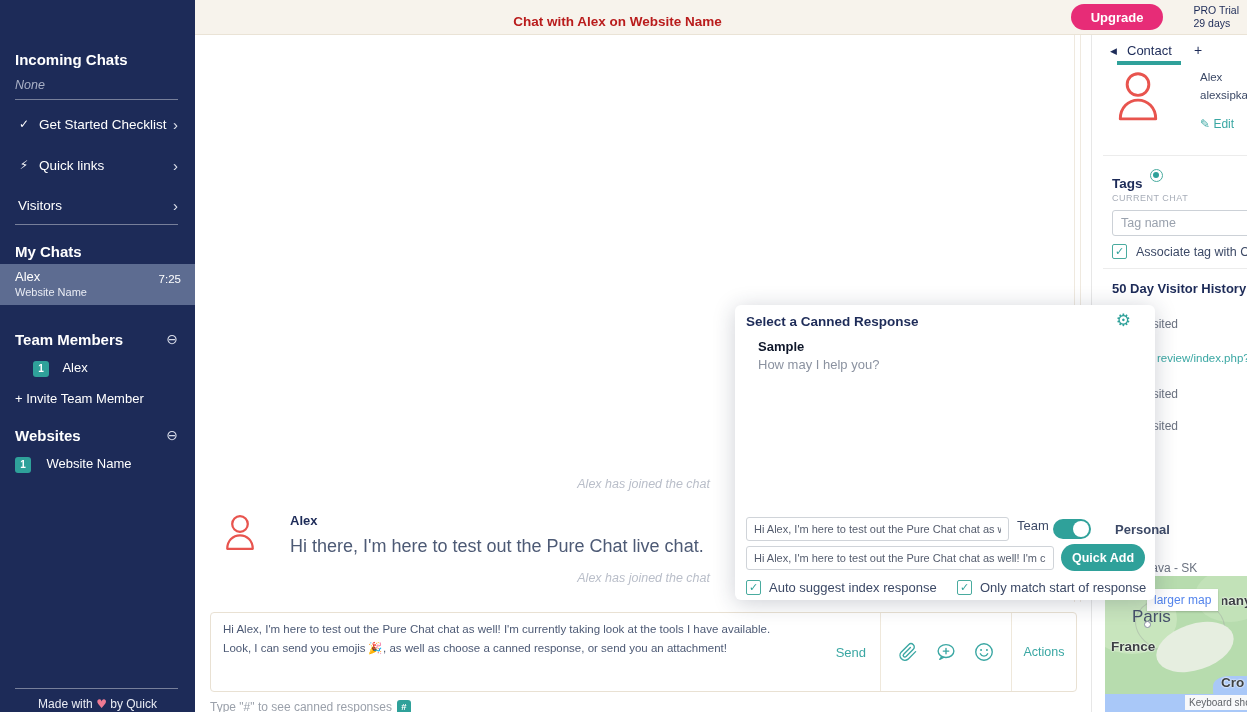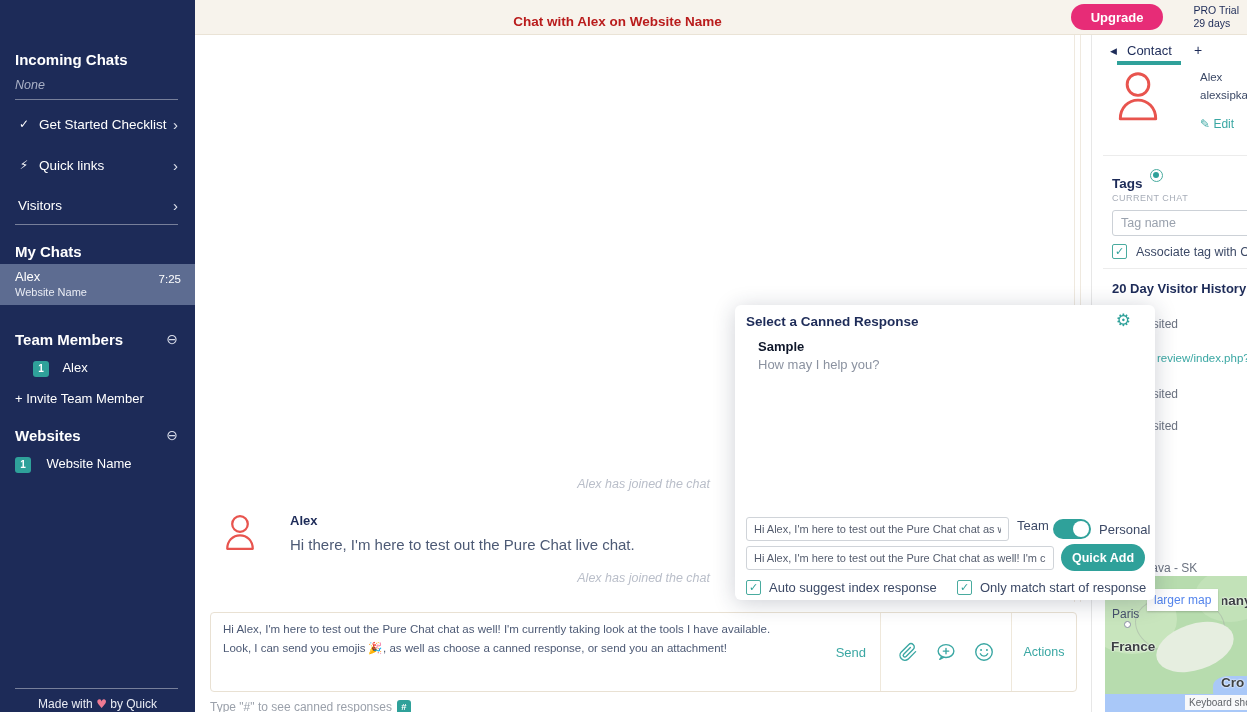--- a/index.html
+++ b/index.html
@@ -33,21 +33,21 @@
   .topbar-title { position:absolute; left:0; top:0; width:845px; height:43px; display:flex; align-items:center; justify-content:center; font-weight:bold; font-size:13.5px; color:#b91c1c; }
   .upgrade-btn { position:absolute; right:84px; top:4px; width:92px; height:26px; background:#e72c77; color:#fff; font-weight:bold; font-size:13px; border:none; border-radius:14px; cursor:pointer; }
   .trial { position:absolute; right:8px; top:4px; font-size:10.5px; line-height:1.25; color:#1d2b58; text-align:left; }
 
   
   .chat-col { position:absolute; left:195px; top:35px; width:897px; height:677px; background:#fff; border-right:1px solid #e7e7e7; }
   .scroll-track { position:absolute; left:879px; top:0; width:7px; height:567px; border-left:1px solid #efe9df; border-right:1px solid #efe9df; }
   .joined { position:absolute; width:320px; text-align:right; font-style:italic; font-size:12.5px; color:#b9bec9; }
   .msg-avatar { position:absolute; left:27px; top:477px; }
   .msg-author { position:absolute; left:95px; top:478px; font-weight:bold; font-size:13px; color:#1d2b58; }
-  .msg-text { position:absolute; left:95px; top:501px; font-size:15px; color:#4d5a75; }
+  .msg-text { position:absolute; left:95px; top:501px; font-size:18px; color:#4d5a75; }
 
   .composer { position:absolute; left:15px; top:577px; width:867px; height:80px; border:1px solid #e9e1d3; border-radius:4px; display:flex; background:#fff; }
   .comp-main { position:relative; flex:1 1 auto; padding:7px 12px; }
   .comp-text { font-size:11.5px; line-height:1.65; color:#4d5a75; width:620px; }
   .send-btn { position:absolute; right:14px; top:50%; transform:translateY(-50%); color:#3aa7a3; font-size:13px; background:none; border:none; cursor:pointer;margin-left:19px; }
   .comp-seg { border-left:1px solid #efe8db; display:flex; align-items:center; }
   .comp-icons { width:131px; justify-content:space-evenly; }
   .comp-actions { width:65px; justify-content:center; }
   .actions-btn { color:#3aa7a3; font-size:12.5px; background:none; border:none; cursor:pointer; }
   .tool-icon { width:22px; height:22px; cursor:pointer; }
@@ -80,21 +80,21 @@
   .loc { position:absolute; left:25px; top:526px; font-size:12px; color:#6b7280; white-space:nowrap; }
 
   .map { position:absolute; left:12px; top:541px; width:142px; height:136px; background:#b7dcae; overflow:hidden; }
   .map .blob1 { position:absolute; left:-18px; top:8px; width:90px; height:70px; background:#c8e5bd; border-radius:50%; }
   .map .blob2 { position:absolute; left:50px; top:48px; width:80px; height:46px; background:#e6eee0; border-radius:50%; transform:rotate(-18deg); }
   .map .blob3 { position:absolute; left:90px; top:-6px; width:70px; height:52px; background:#c2e2b8; border-radius:50%; }
   .map .sea { position:absolute; left:0; bottom:0; width:142px; height:18px; background:#a9c8f8; }
   .map .sea2 { position:absolute; left:108px; bottom:10px; width:40px; height:26px; background:#a9c8f8; border-radius:40% 0 0 40%; }
   .map .border-line { position:absolute; left:30px; top:20px; width:90px; height:60px; border:1px solid #a6b0a6; border-radius:45% 55% 40% 60%; opacity:.55; }
   .larger-map { position:absolute; left:42px; top:13px; height:22px; background:#fff; padding:4px 7px; font-size:12px; color:#5384ec; white-space:nowrap; cursor:pointer; box-shadow:0 1px 2px rgba(0,0,0,.2); }
-  .map-city { position:absolute; left:7px; top:31px; font-size:12px; color:#46506b; }
+  .map-city { position:absolute; left:27px; top:31px; font-size:17px; color:#46506b; }
   .map-city::after { content:""; position:absolute; left:12px; top:14px; width:5px; height:5px; border:1.5px solid #8a90a2; border-radius:50%; background:#fff; }
   .map-country { position:absolute; font-weight:bold; font-size:13.5px; color:#3c4043; text-shadow:0 0 2px #fff,0 0 2px #fff; }
   .map-fr { left:6px; top:63px; }
   .map-de { left:117px; top:17px; width:26px; overflow:hidden; }
   .map-de i { font-style:normal; margin-left:-29px; display:inline-block; }
   .map-hr { left:116px; top:99px; width:26px; overflow:hidden; }
   .kbd-chip { position:absolute; right:0; bottom:2px; background:#f8f9fa; color:#5f6368; font-size:10px; padding:2px 4px; width:62px; overflow:hidden; white-space:nowrap; cursor:pointer; }
 
   
   .popup { position:absolute; left:735px; top:305px; width:420px; height:295px; background:#fff; border-radius:6px; box-shadow:0 3px 22px rgba(30,40,70,.22); z-index:20; }
@@ -255,21 +255,21 @@
   <div class="tags-dot"></div>
   <div class="tags-sub">CURRENT CHAT</div>
   <input class="tag-input" placeholder="Tag name" style="">
   <div class="assoc-row">
     <span class="cb">✓</span>
     <span class="assoc-lbl">Associate tag with C</span>
   </div>
 
   <div class="p-div" style="top:233px;"></div>
 
-  <div class="hist-h">20 Day Visitor History</div>
+  <div class="hist-h">50 Day Visitor History</div>
   <div class="hist-item" style="left:51px; top:282px;">visited</div>
   <div class="hist-link" style="left:64px; top:317px;">review/index.php?u</div>
   <div class="hist-item" style="left:51px; top:352px;">visited</div>
   <div class="hist-item" style="left:51px; top:384px;">visited</div>
 
   <div class="loc">Bratislava - SK</div>
 
   <div class="map">
     <div class="blob1"></div>
     <div class="blob3"></div>
@@ -291,21 +291,21 @@
   <span class="popup-gear">⚙</span>
 
   <div class="canned-name">Sample</div>
   <div class="canned-text">How may I help you?</div>
 
   <input class="p-input in1" value="Hi Alex, I'm here to test out the Pure Chat chat as wel" style="">
   <span class="tgl-lbl" style="left:282px; top:213px;">Team</span>
   <div class="toggle">
     <div class="knob"></div>
   </div>
-  <span class="tgl-lbl" style="left:364px; top:217px;">Personal</span>
+  <span class="tgl-lbl" style="left:380px; top:217px;font-weight:bold;">Personal</span>
 
   <input class="p-input in2" value="Hi Alex, I'm here to test out the Pure Chat chat as well! I'm curr" style="">
   <button class="quick-add">Quick Add</button>
 
   <div class="pop-cb-row pop-cb1">
     <span class="cb">✓</span>
     <span class="pop-cb-lbl">Auto suggest index response</span>
   </div>
   <div class="pop-cb-row pop-cb2">
     <span class="cb">✓</span>

